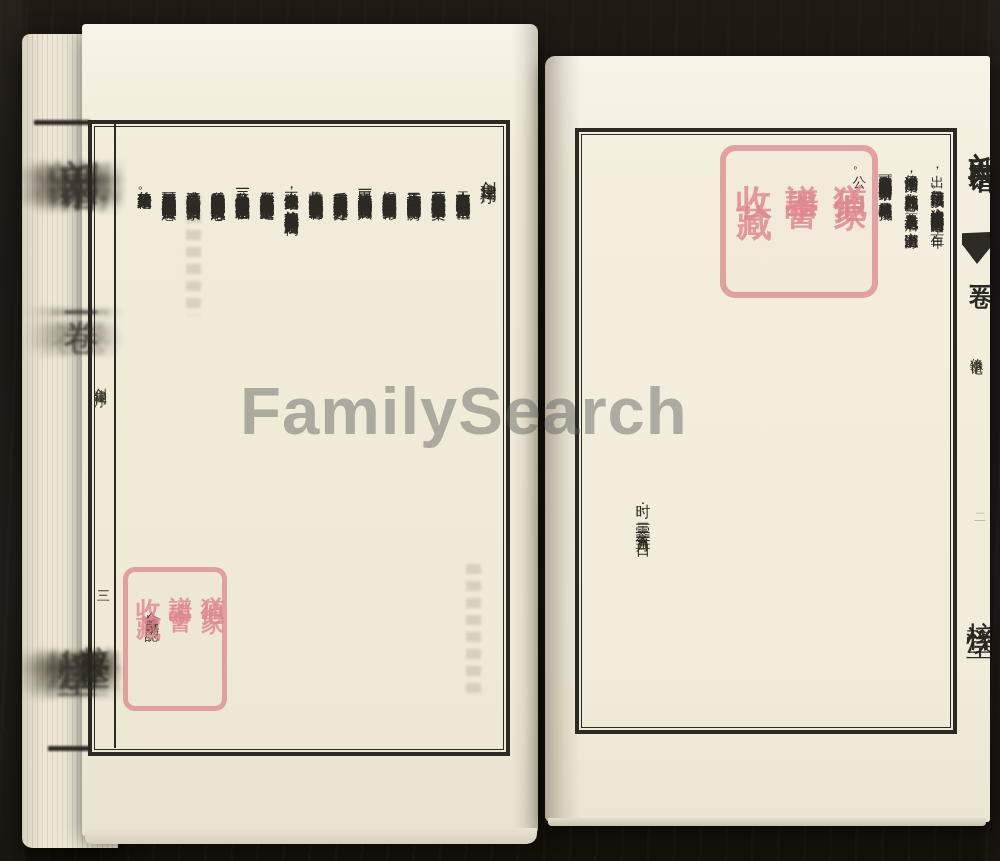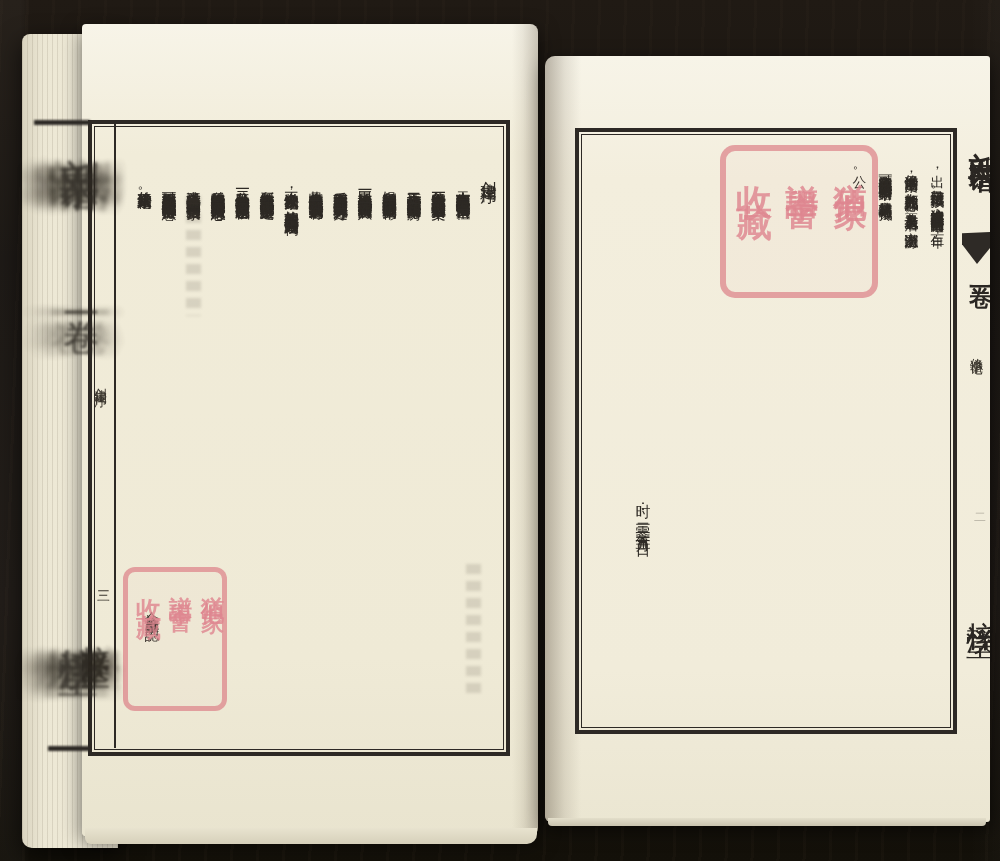--- a/index.html
+++ b/index.html
@@ -167,13 +167,14 @@
     <div class="fishtail"></div>
     <div class="rmargin-vol vtext">卷一</div>
     <div class="rmargin-chapter vtext">修谱小记</div>
     <div class="rmargin-page vtext">二</div>
     <div class="rmargin-hall vtext">梓溪堂</div>
   </div>
 
   <div class="bottom-edge-left"></div>
   <div class="bottom-edge-right"></div>
 
+  <div class="watermark">FamilySearch</div>
 </div>
 
 </body></html>

